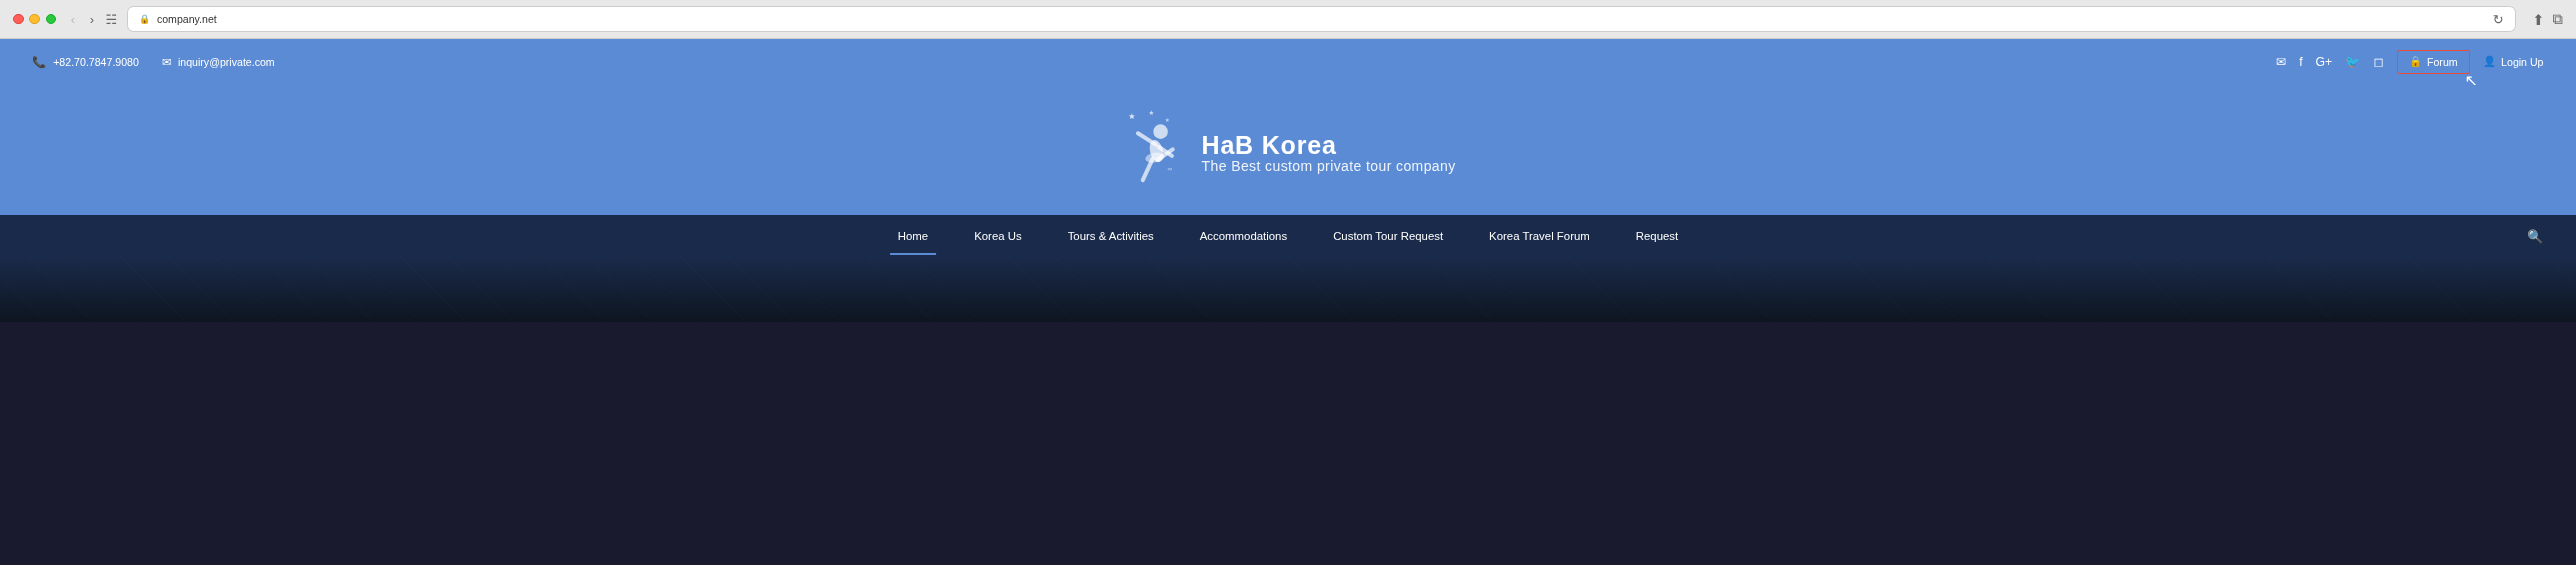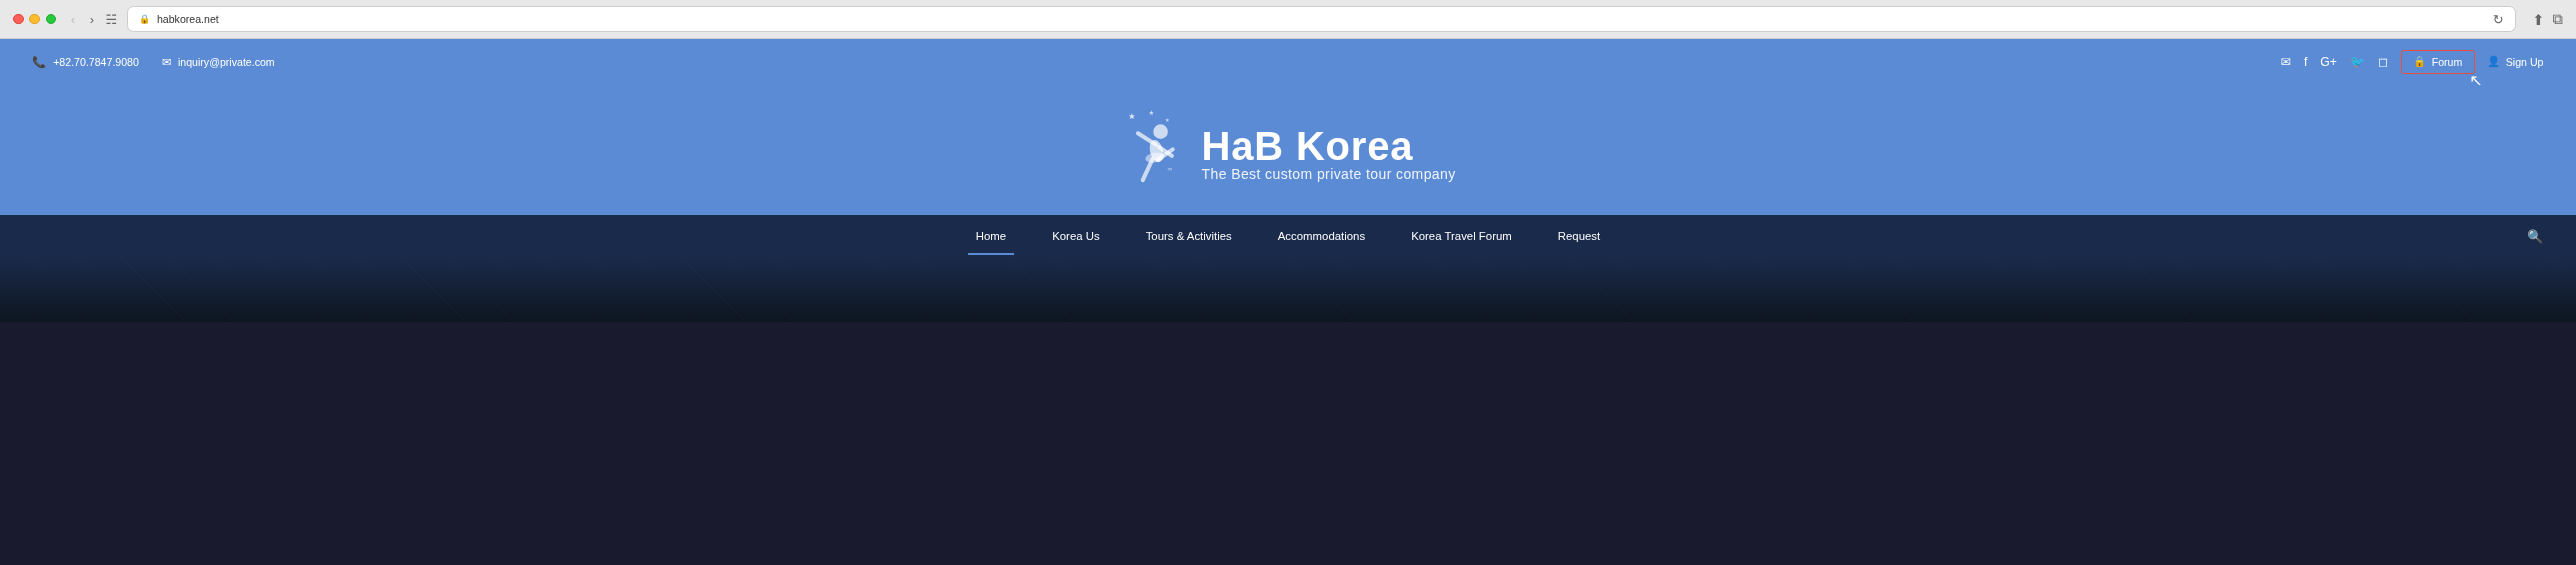--- a/index.html
+++ b/index.html
@@ -179,21 +179,21 @@
       gap: 16.2px;
     }
 
     .brand-text-area {
       display: flex;
       flex-direction: column;
     }
 
     .brand-name {
       color: white;
-      font-size: 40px;
+      font-size: 25px;
       font-weight: 700;
       letter-spacing: 0.8px;
       line-height: 1;
     }
 
     .brand-tagline {
       color: white;
       font-size: 14px;
       opacity: 0.9;
       letter-spacing: 0.4px;
@@ -305,21 +305,21 @@
     <span class="traffic-light tl-yellow"></span>
     <span class="traffic-light tl-green"></span>
   </div>
   <div class="browser-nav">
     <button class="nav-btn" disabled="">‹</button>
     <button class="nav-btn">›</button>
     <button class="sidebar-toggle">☵</button>
   </div>
   <div class="address-bar">
     <span class="lock-icon-small">🔒</span>
-    <span>habkorea.net</span>
+    <span>company.net</span>
     <span style="margin-left:auto; color:#666; font-size:13px;">↻</span>
   </div>
   <div class="browser-actions">
     <button class="browser-action-btn">⬆</button>
     <button class="browser-action-btn">⧉</button>
   </div>
 </div>
 
 <div class="top-bar">
   <div class="top-bar-left">
@@ -340,21 +340,21 @@
     <span class="social-icon">◻</span>
     <div class="cursor-overlay">
       <button class="login-btn">
         <span>🔒</span>
         <span>Forum</span>
       </button>
       <span class="cursor">↖</span>
     </div>
     <button class="signup-btn">
       <span>👤</span>
-      <span>Sign Up</span>
+      <span>Login Up</span>
     </button>
   </div>
 </div>
 
 <div class="hero-area">
   <div class="brand-container">
 
     <svg class="mascot-svg" viewBox="0 0 80 110" xmlns="http://www.w3.org/2000/svg">
 
       <text x="10" y="12" fill="white" font-size="10" opacity="0.8">★</text>
@@ -384,20 +384,21 @@
     </div>
   </div>
 </div>
 
 <div class="nav-bar">
   <nav class="nav-items">
     <a class="nav-item active">Home</a>
     <a class="nav-item">Korea Us</a>
     <a class="nav-item">Tours &amp; Activities</a>
     <a class="nav-item">Accommodations</a>
+    <a class="nav-item">Custom Tour Request</a>
     <a class="nav-item">Korea Travel Forum</a>
     <a class="nav-item">Request</a>
   </nav>
   <span class="nav-search">🔍</span>
 </div>
 
 <div class="bottom-area"></div>
 
 
 </body></html>

